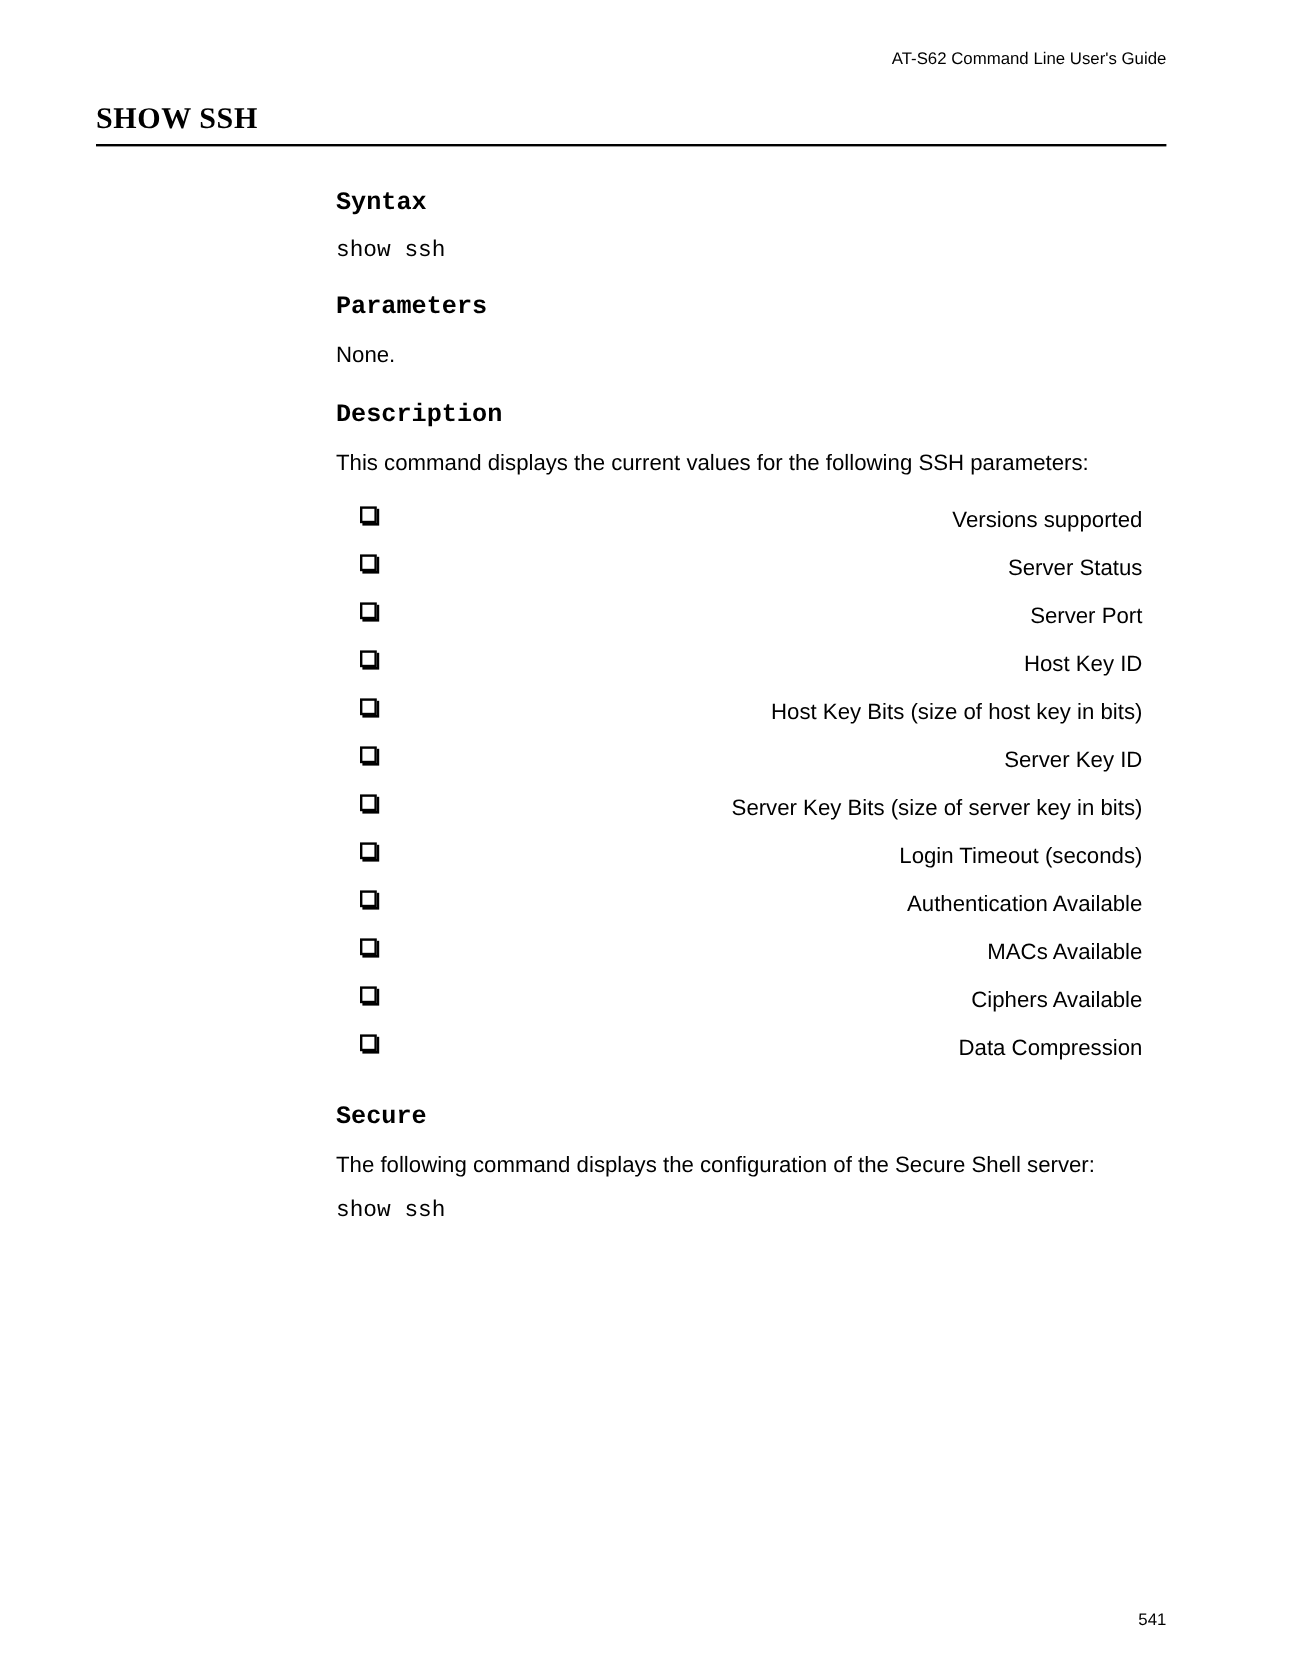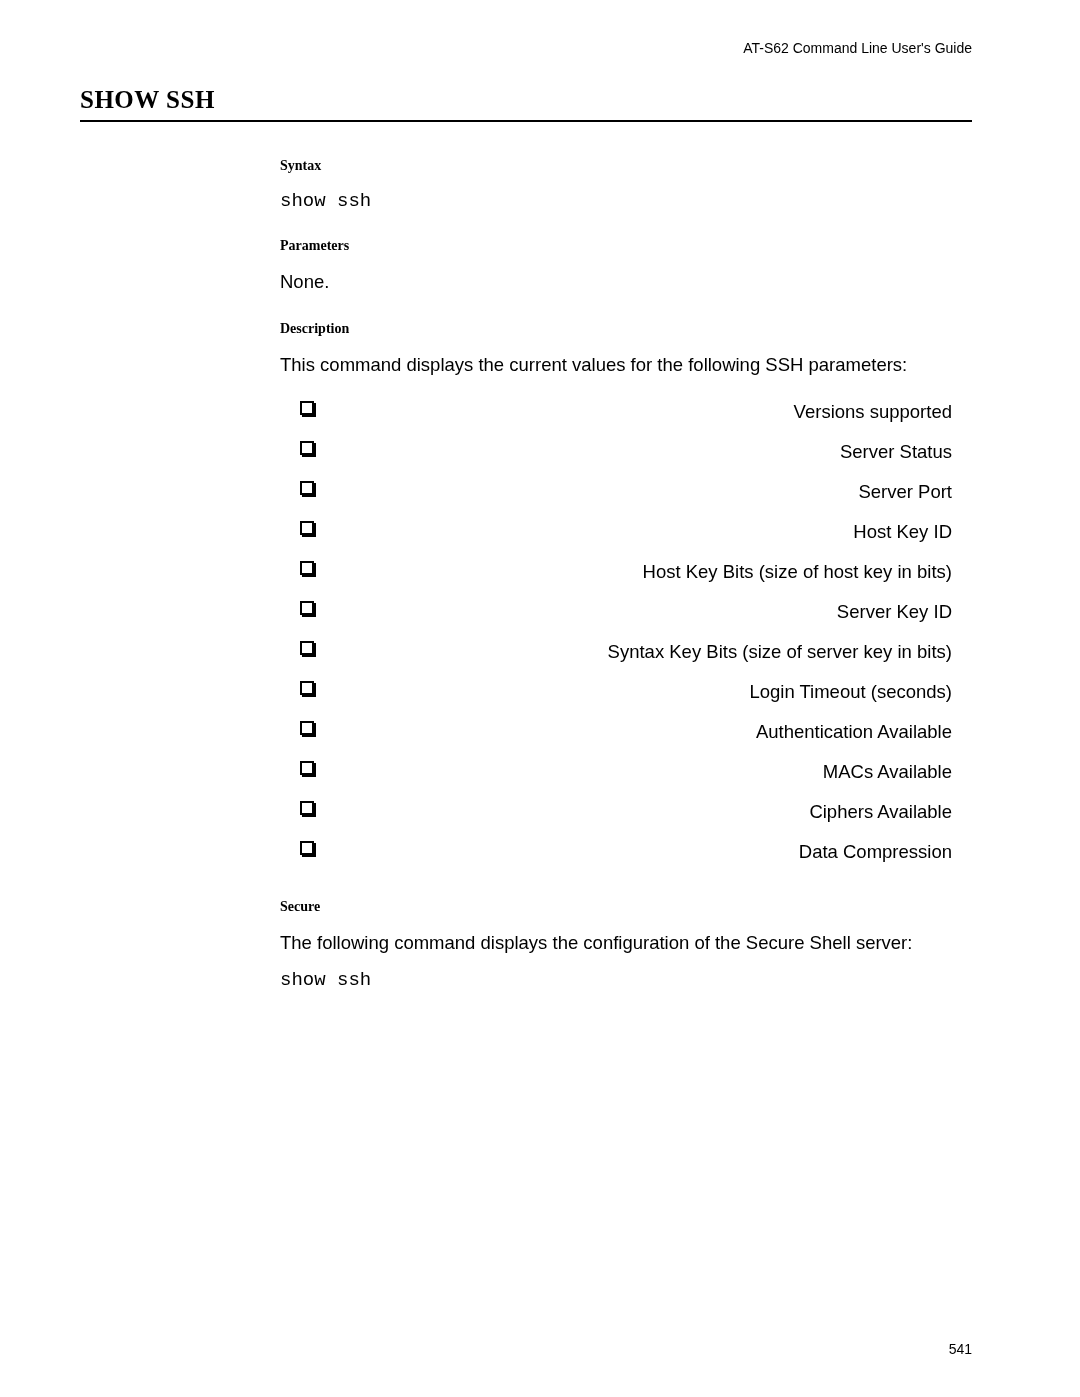--- a/index.html
+++ b/index.html
@@ -30,23 +30,23 @@
     letter-spacing: 0.5px;
     border-bottom: 2px solid #000;
     padding-bottom: 6px;
     margin-bottom: 36px;
   }
   .content {
     margin-left: 200px;
     margin-right: 20px;
   }
   .section-heading {
-    font-family: Liberation Serif, serif;
+    font-family: Liberation Mono, monospace;
     font-weight: bold;
-    font-size: 14px;
+    font-size: 21px;
     margin-top: 26px;
     margin-bottom: 16px;
   }
   .section-heading:first-child {
     margin-top: 0;
   }
   .mono {
     font-family: "Courier New", Courier, monospace;
     font-size: 19px;
     margin: 0 0 10px 0;
@@ -107,21 +107,21 @@
     <div class="section-heading">Description</div>
     <p class="body-text">This command displays the current values for the following SSH parameters:</p>
 
     <ul class="bullet-list">
       <li><span class="bullet-icon"></span><span>Versions supported</span></li>
       <li><span class="bullet-icon"></span><span>Server Status</span></li>
       <li><span class="bullet-icon"></span><span>Server Port</span></li>
       <li><span class="bullet-icon"></span><span>Host Key ID</span></li>
       <li><span class="bullet-icon"></span><span>Host Key Bits (size of host key in bits)</span></li>
       <li><span class="bullet-icon"></span><span>Server Key ID</span></li>
-      <li><span class="bullet-icon"></span><span>Syntax Key Bits (size of server key in bits)</span></li>
+      <li><span class="bullet-icon"></span><span>Server Key Bits (size of server key in bits)</span></li>
       <li><span class="bullet-icon"></span><span>Login Timeout (seconds)</span></li>
       <li><span class="bullet-icon"></span><span>Authentication Available</span></li>
       <li><span class="bullet-icon"></span><span>MACs Available</span></li>
       <li><span class="bullet-icon"></span><span>Ciphers Available</span></li>
       <li><span class="bullet-icon"></span><span>Data Compression</span></li>
     </ul>
 
     <div class="section-heading">Secure</div>
     <p class="body-text">The following command displays the configuration of the Secure Shell server:</p>
     <p class="mono">show ssh</p>

